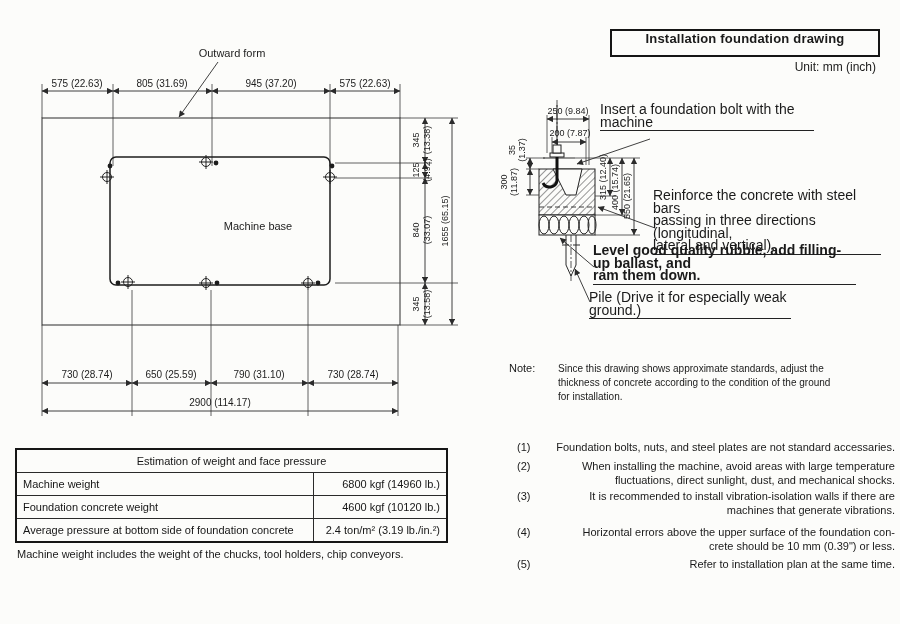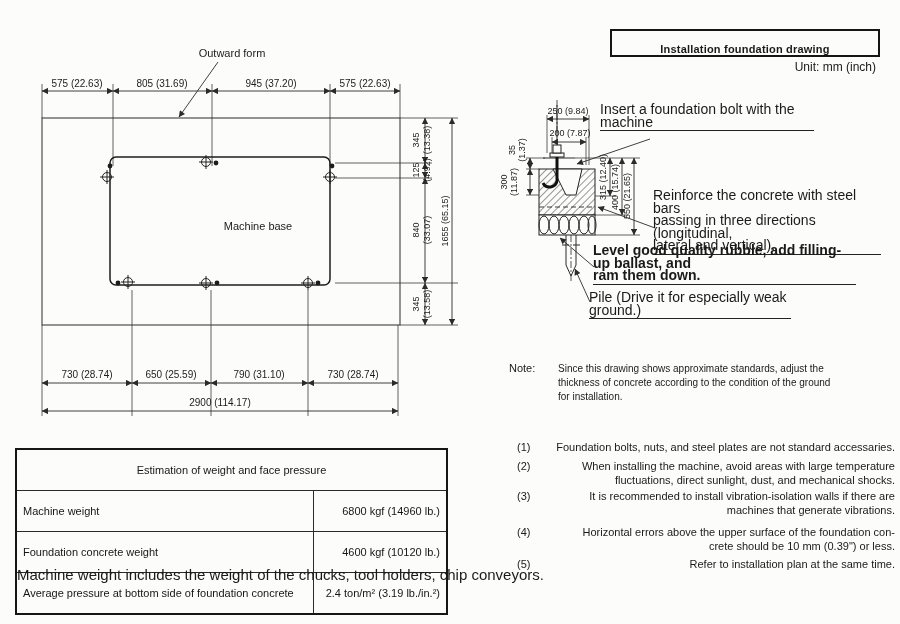--- a/index.html
+++ b/index.html
@@ -15,44 +15,44 @@
   .ln   { stroke:#2b2b2b; stroke-width:1; fill:none; }
   .thin { stroke:#3a3a3a; stroke-width:0.8; fill:none; }
   .dimline { stroke:#2b2b2b; stroke-width:0.9; fill:none; }
   .thick { stroke:#1c1c1c; stroke-width:1.5; fill:none; }
   .dash { stroke:#2b2b2b; stroke-width:0.9; stroke-dasharray:5 3; fill:none; }
   .dashdot { stroke:#2b2b2b; stroke-width:0.8; stroke-dasharray:7 2 2 2; fill:none; }
 
   .title-box {
     position:absolute; left:610px; top:29px; width:266px; height:24px;
     border:2px solid #151515; background:#fcfcfa;
-    display:flex; align-items:flex-end; justify-content:center;
-    font-size:11px; font-weight:bold; letter-spacing:0.2px;
+    display:flex; align-items:flex-start; justify-content:center;
+    font-size:13px; font-weight:bold; letter-spacing:0.2px;
   }
   .unit { position:absolute; left:736px; top:60px; width:140px; text-align:right; font-size:12px; }
 
   .ann {
     position:absolute; font-size:14px; line-height:12.5px;
     border-bottom:1.2px solid #222; padding-bottom:2px;
   }
   .note-label { position:absolute; left:509px; top:362px; font-size:11px; }
   .note-text  { position:absolute; left:558px; top:362px; width:340px; font-size:10px; line-height:14px; }
   .item { position:absolute; left:517px; width:378px; font-size:11px; line-height:14px; }
   .item .num { position:absolute; left:0; top:0; }
   .item .body { margin-left:25px;text-align:right; }
 
   .wtable {
     position:absolute; left:15px; top:448px; width:433px;
     border-collapse:collapse; font-size:11px; color:#161616;
     border:2px solid #161616; background:#fcfcfa;
   }
-  .wtable td { border:1px solid #2a2a2a; padding:10px 6px; height:20px; }
+  .wtable td { border:1px solid #2a2a2a; padding:1px 6px; height:20px; }
   .wtable .hdr { text-align:center; }
   .wtable .val { text-align:right; width:120px; white-space:nowrap; }
-  .footnote { position:absolute; left:17px; top:566px; font-size:15px; }
+  .footnote { position:absolute; left:17px; top:548px; font-size:11px; }
 </style>
 </head>
 <body>
 
 <div class="page">
 
   <svg class="plan" style="left:0; top:0;" width="495" height="435" viewBox="0 0 495 435">
     <defs>
       <marker id="ar" viewBox="0 0 10 10" refX="9.5" refY="5" markerWidth="9" markerHeight="7" orient="auto-start-reverse">
         <path d="M0,0 L10,5 L0,10 z" fill="#2b2b2b"></path>

